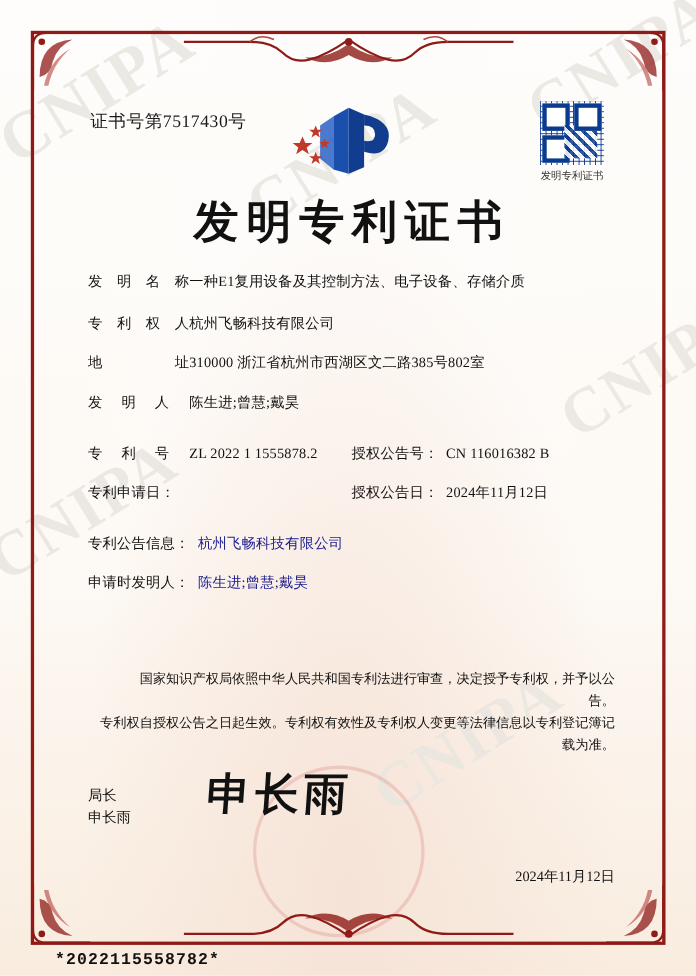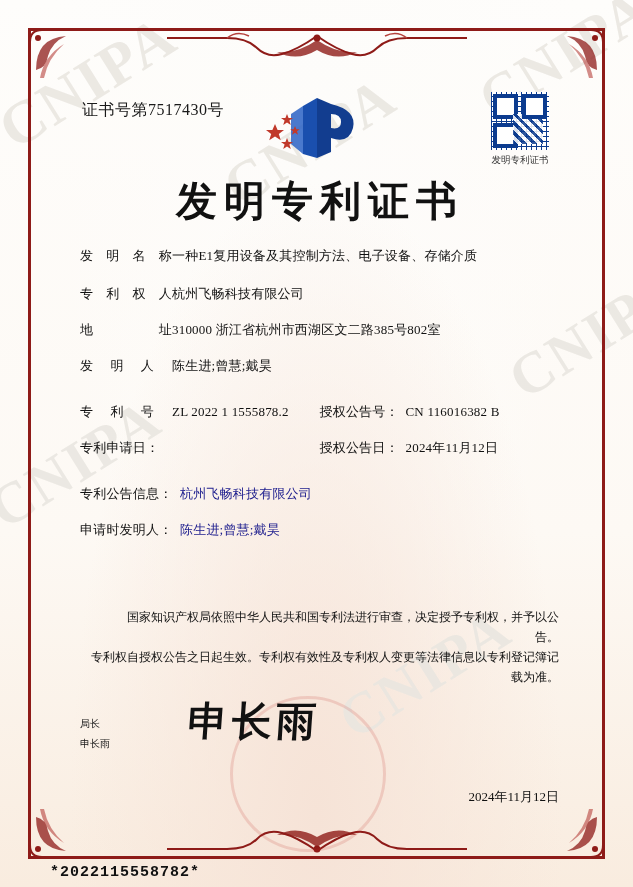--- a/index.html
+++ b/index.html
@@ -230,22 +230,22 @@
     position: absolute;
     left: 20px;
     right: 14px;
     top: 630px;
     height: 110px;
   }
   .sign-label {
     position: absolute;
     left: 0;
     top: 22px;
-    font-family: Liberation Serif, serif;
-    font-size: 10px;
+    font-family: Liberation Mono, monospace;
+    font-size: 13px;
     line-height: 20px;
     color: #111;
   }
   .signature {
     position: absolute;
     left: 108px;
     top: 2px;
     font-family: "Liberation Serif", serif;
     font-size: 40px;
     color: #111;

